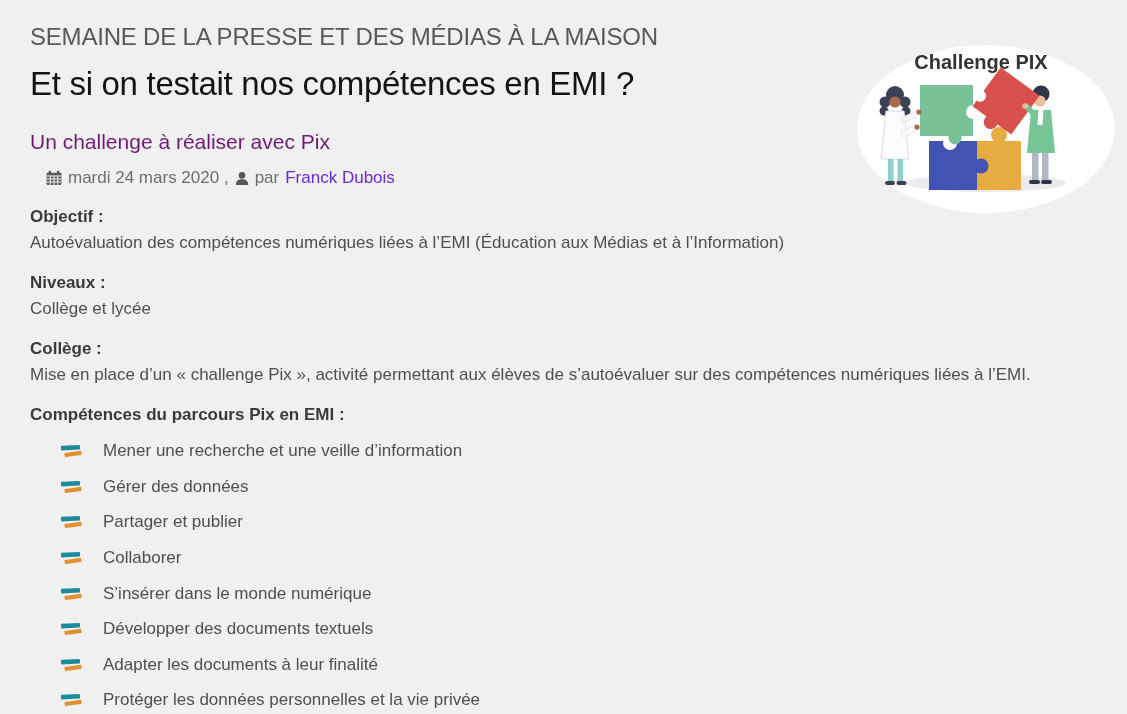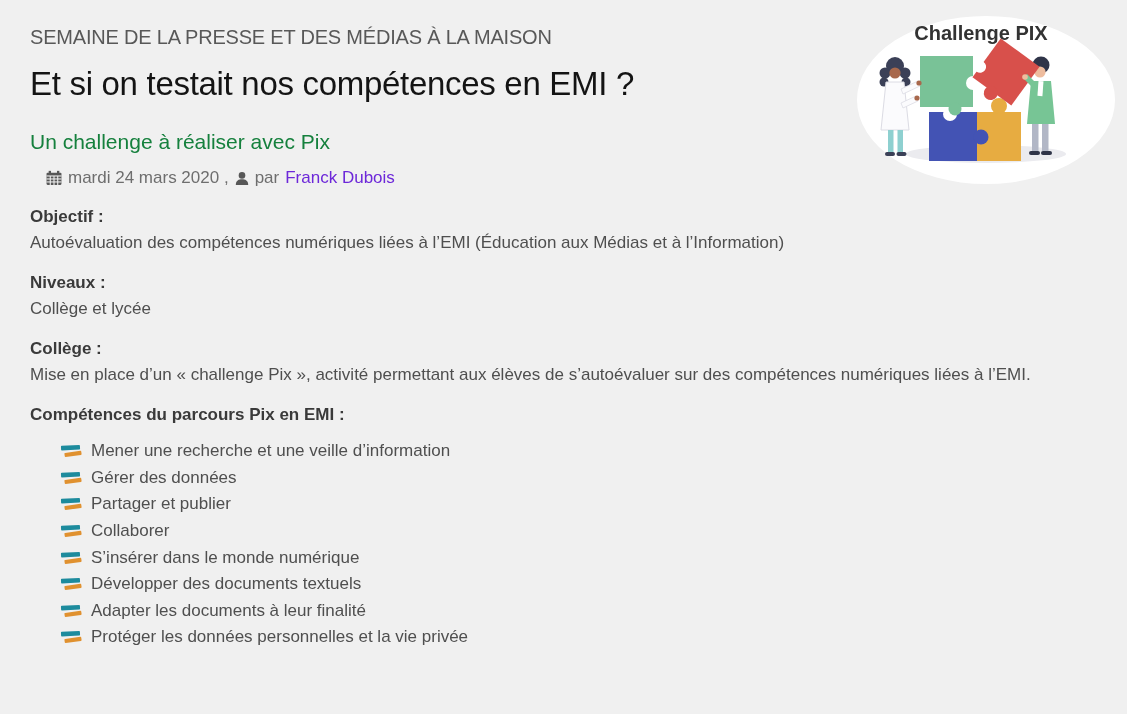--- a/index.html
+++ b/index.html
@@ -12,39 +12,39 @@
     position: relative;
     overflow: hidden;
   }
   .content {
     position: absolute;
     left: 30px; top: 0;
     width: 1067px;
   }
   .surtitle {
     margin-top: 23px;
-    font-size: 20px;
+    font-size: 24px;
     line-height: 28px;
     color: #585858;
     letter-spacing: -0.2px;
   }
   .title {
     margin: 14px 0 0;
     font-size: 33px;
     line-height: 38px;
     font-weight: 400;
     color: #141414;
     letter-spacing: -0.3px;
   }
   .subtitle {
     margin: 27px 0 0;
     font-size: 21px;
     line-height: 24px;
     font-weight: 400;
-    color: #15803d;
+    color: #701a75;
   }
   .meta {
     margin: 14px 0 16px;
     font-size: 17px;
     color: #6e6e6e;
     display: flex;
     align-items: center;
     gap: 6px;
     padding-left: 16px;
   }
@@ -58,29 +58,30 @@
   .section .text  { color: #4f4f4f; max-width: 1065px; }
   .competences-block { margin-top: 14px; }
   ul.competences {
     list-style: none;
     margin: 10px 0 0;
     padding: 0 0 0 30px;
   }
   ul.competences li {
     display: flex;
     align-items: center;
-    gap: 7px;
+    gap: 19px;
     font-size: 17px;
     color: #4f4f4f;
     height: 26.6px;
+    margin-top: 9px;
   }
   .marker { display: inline-flex; flex: 0 0 auto; }
   .logo {
     position: absolute;
-    top: 3px;
+    top: 32px;
     right: 10px;
     width: 262px;
     height: 186px;
   }
   svg text { font-family: "Liberation Sans", "DejaVu Sans", sans-serif; }
 </style>
 </head>
 <body>
 
 <div class="content">

